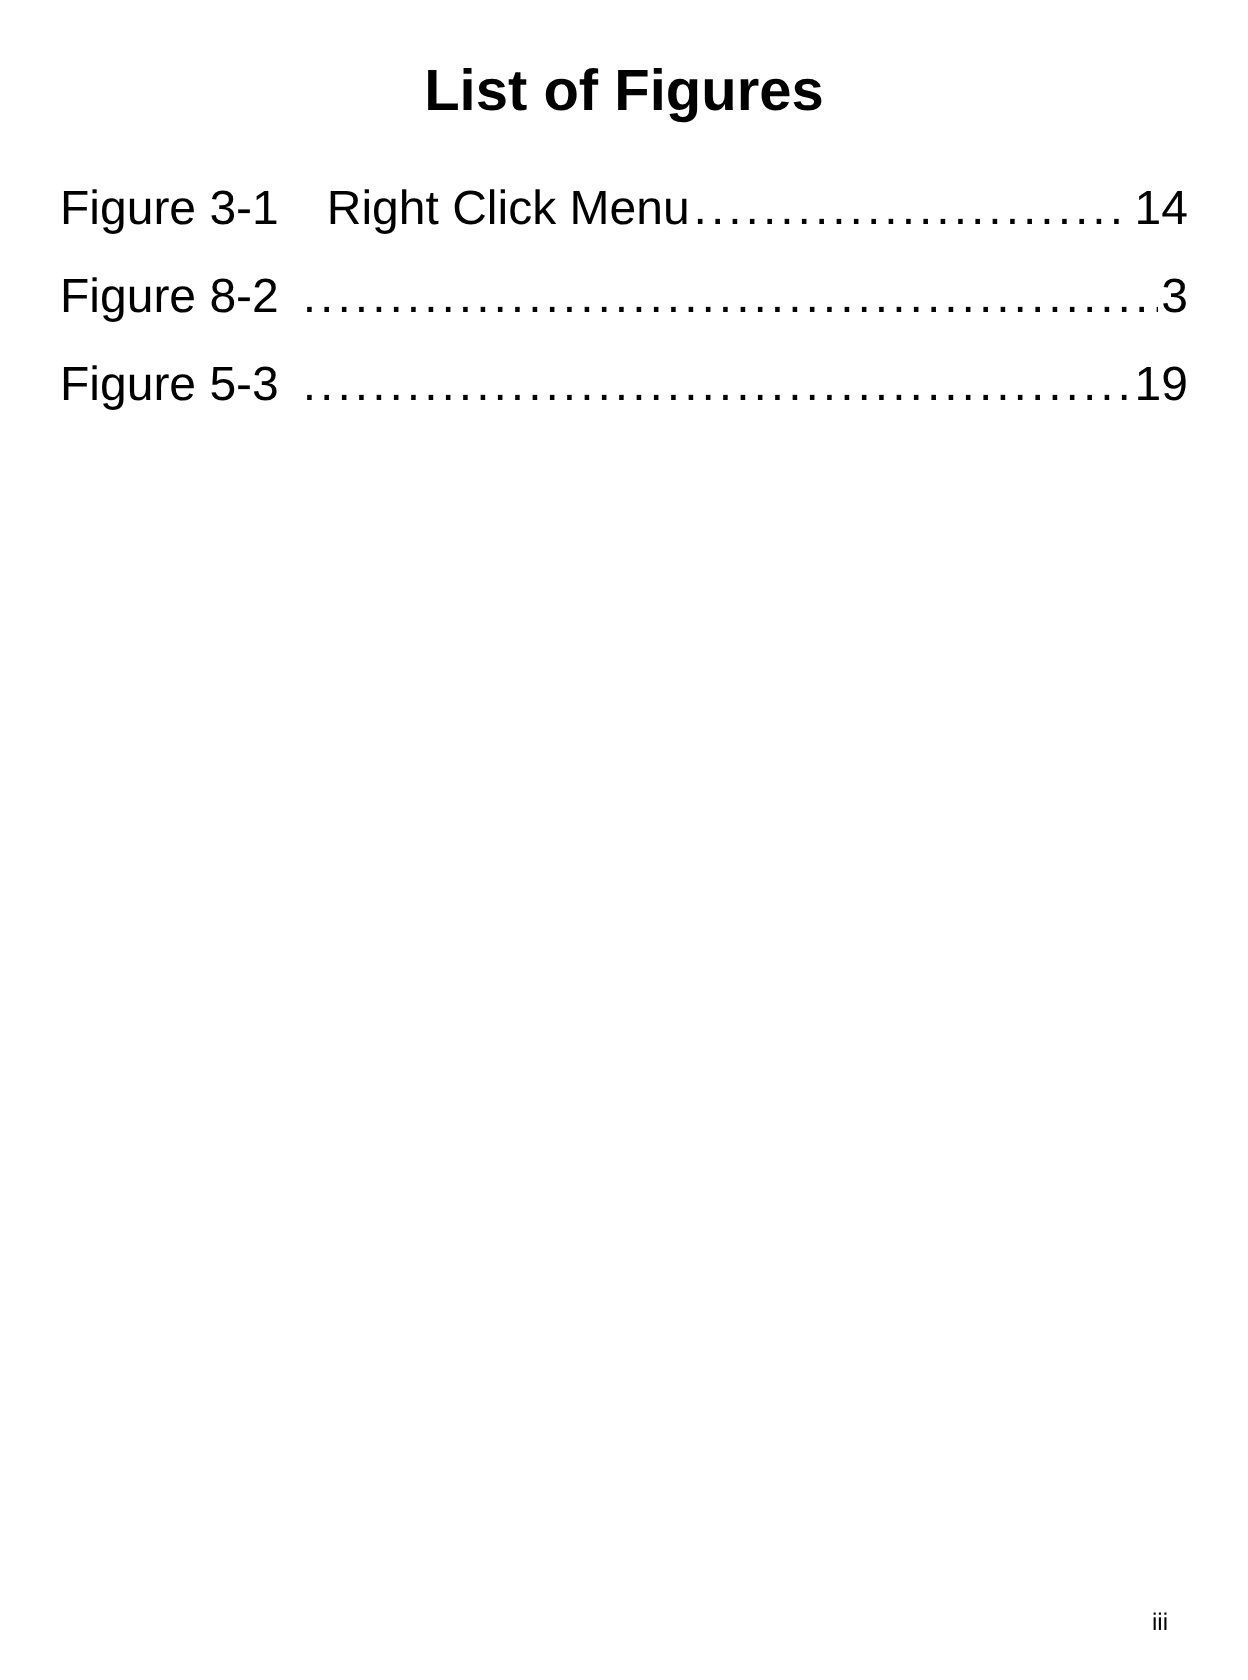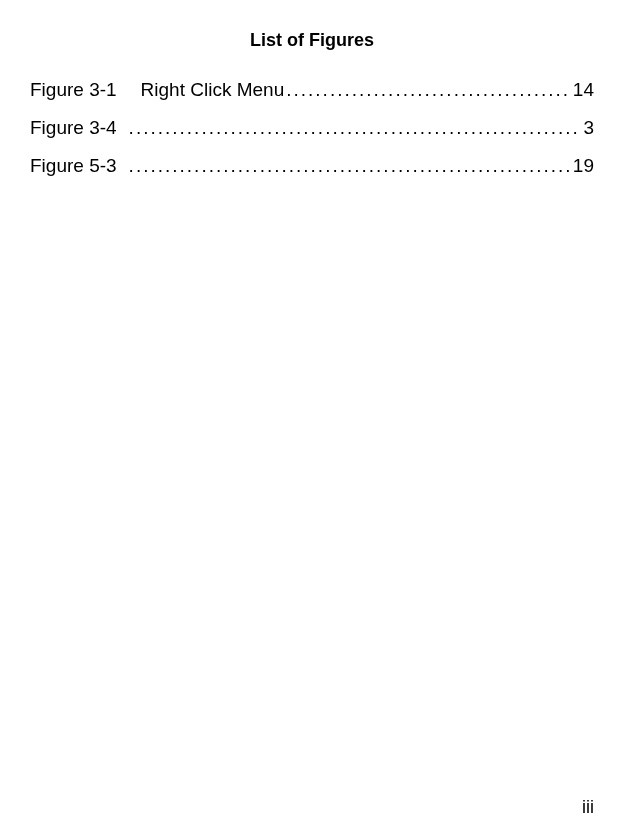--- a/index.html
+++ b/index.html
@@ -9,35 +9,35 @@
     }
     body {
       width: 624px;
       height: 840px;
       font-family: Arial, Helvetica, sans-serif;
       background: #ffffff;
       position: relative;
       padding: 30px 30px 30px 30px;
     }
     .page-title {
-      font-size: 18px;
+      font-size: 29px;
       font-weight: bold;
       text-align: center;
       margin-top: 0px;
       margin-bottom: 28px;
     }
     .figure-list {
       list-style: none;
       margin-left: 0;
       padding-left: 0;
     }
     .figure-row {
       display: flex;
       align-items: baseline;
-      font-size: 19px;
+      font-size: 24px;
       line-height: 1.2;
       margin-bottom: 15px;
     }
     .figure-label {
       white-space: nowrap;
       padding-right: 10px;
     }
     .figure-title {
       white-space: nowrap;
       margin-left: 14px;
@@ -49,38 +49,38 @@
       letter-spacing: 2px;
       padding: 0 2px;
     }
     .figure-page {
       white-space: nowrap;
       padding-left: 2px;
     }
     .page-number {
       position: absolute;
       bottom: 22px;
-      right: 30px;
-      font-size: 18px;
+      right: 40px;
+      font-size: 12px;
     }
   </style>
 </head>
 <body>
 
 <h1 class="page-title">List of Figures</h1>
 
 <ul class="figure-list">
   <li class="figure-row">
     <span class="figure-label">Figure 3-1</span>
     <span class="figure-title">Right Click Menu</span>
     <span class="leader">........................................................................................................................................................................................</span>
     <span class="figure-page">14</span>
   </li>
   <li class="figure-row">
-    <span class="figure-label">Figure 3-4</span>
+    <span class="figure-label">Figure 8-2</span>
     <span class="leader">........................................................................................................................................................................................</span>
     <span class="figure-page">3</span>
   </li>
   <li class="figure-row">
     <span class="figure-label">Figure 5-3</span>
     <span class="leader">........................................................................................................................................................................................</span>
     <span class="figure-page">19</span>
   </li>
 </ul>
 

